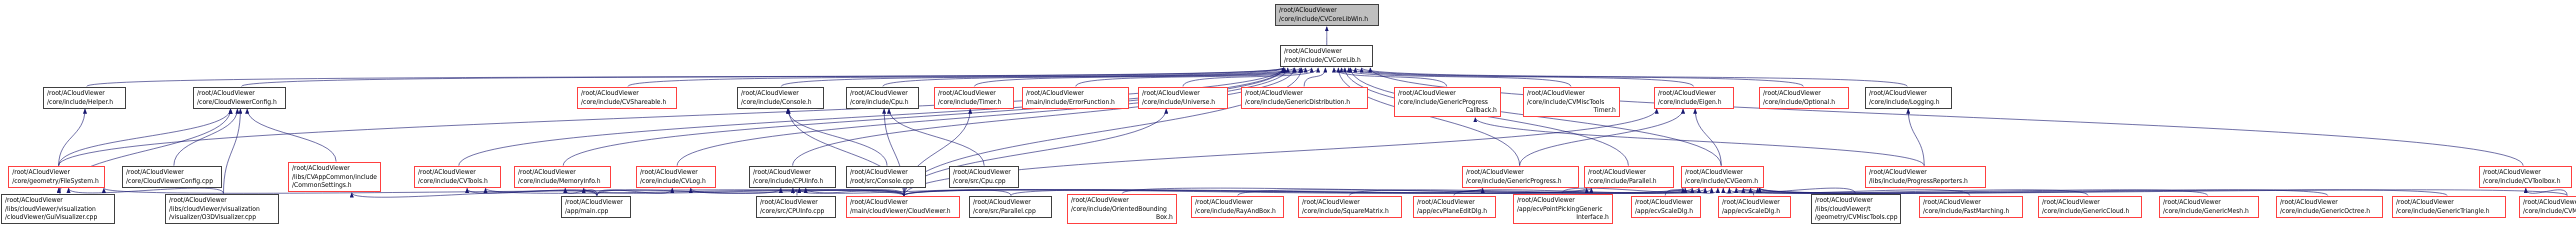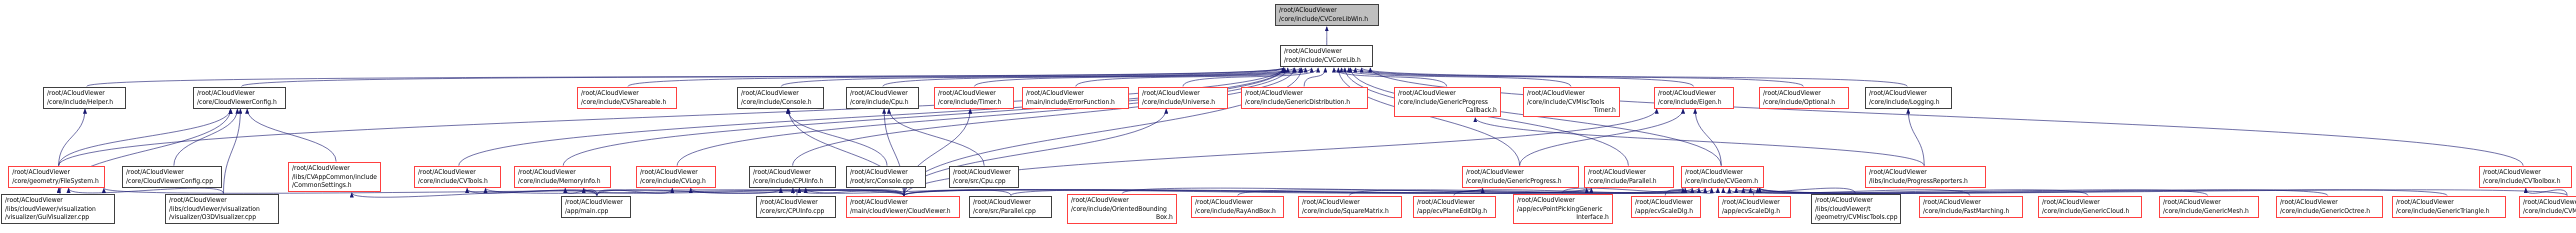--- a/index.html
+++ b/index.html
@@ -221,21 +221,21 @@
       <span class="line">/root/ACloudViewer</span>
       <span class="line">/libs/include/ProgressReporters.h</span>
     </div>
     <div class="node red" style="left: 2479px; top: 166px; width: 93px; height: 21.6px;">
       <span class="line">/root/ACloudViewer</span>
       <span class="line">/core/include/CVToolbox.h</span>
     </div>
     <div class="node" style="left: 1px; top: 194px; width: 114px; height: 30px;">
       <span class="line">/root/ACloudViewer</span>
       <span class="line">/libs/cloudViewer/visualization</span>
-      <span class="line">/visualizer/GuiVisualizer.cpp</span>
+      <span class="line">/cloudViewer/GuiVisualizer.cpp</span>
     </div>
     <div class="node" style="left: 165px; top: 194px; width: 114px; height: 30px;">
       <span class="line">/root/ACloudViewer</span>
       <span class="line">/libs/cloudViewer/visualization</span>
       <span class="line">/visualizer/O3DVisualizer.cpp</span>
     </div>
     <div class="node" style="left: 561px; top: 196px; width: 70px; height: 21.6px;">
       <span class="line">/root/ACloudViewer</span>
       <span class="line">/app/main.cpp</span>
     </div>

